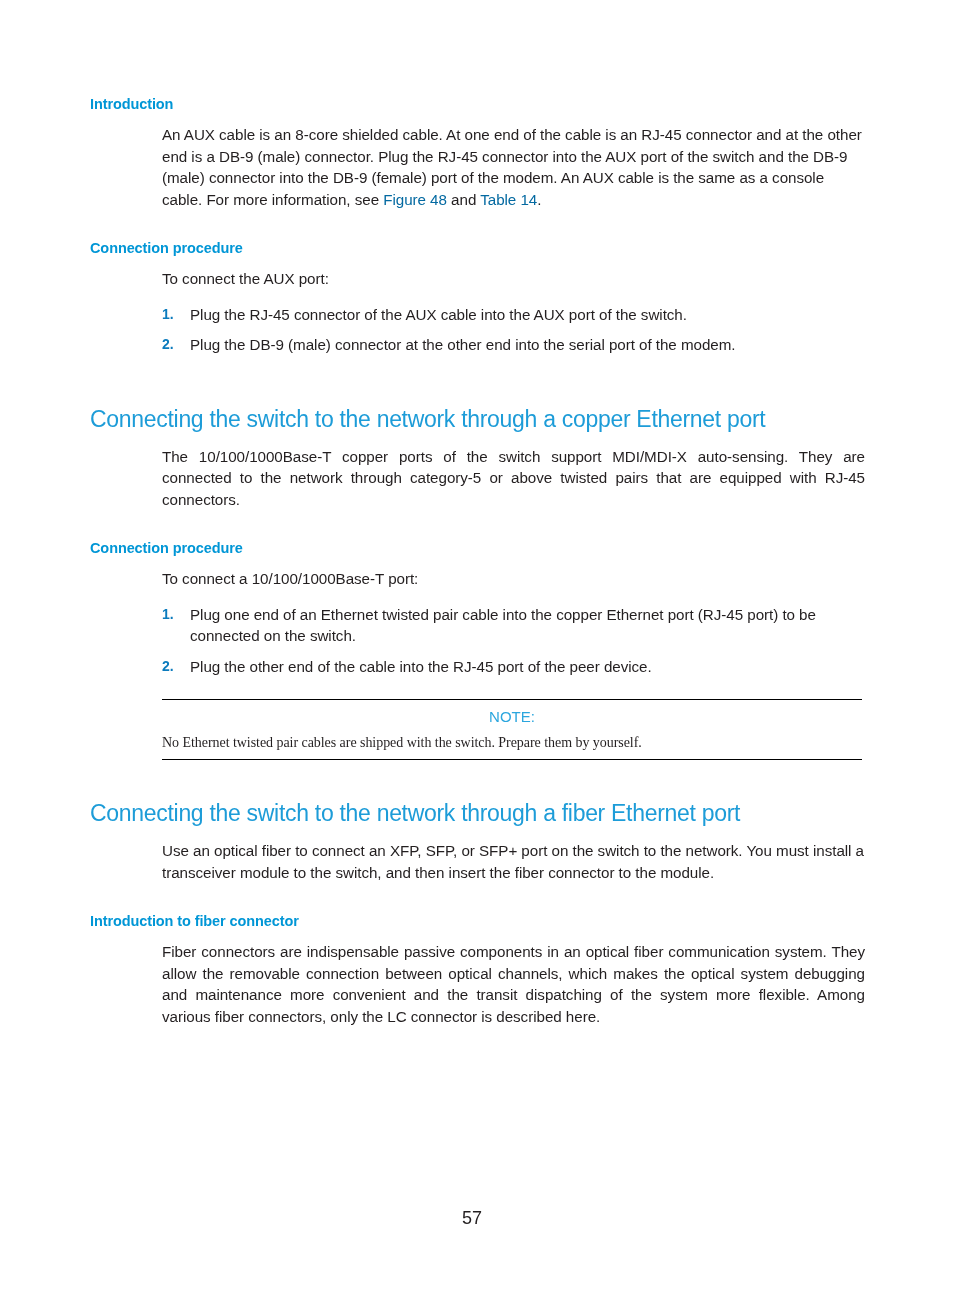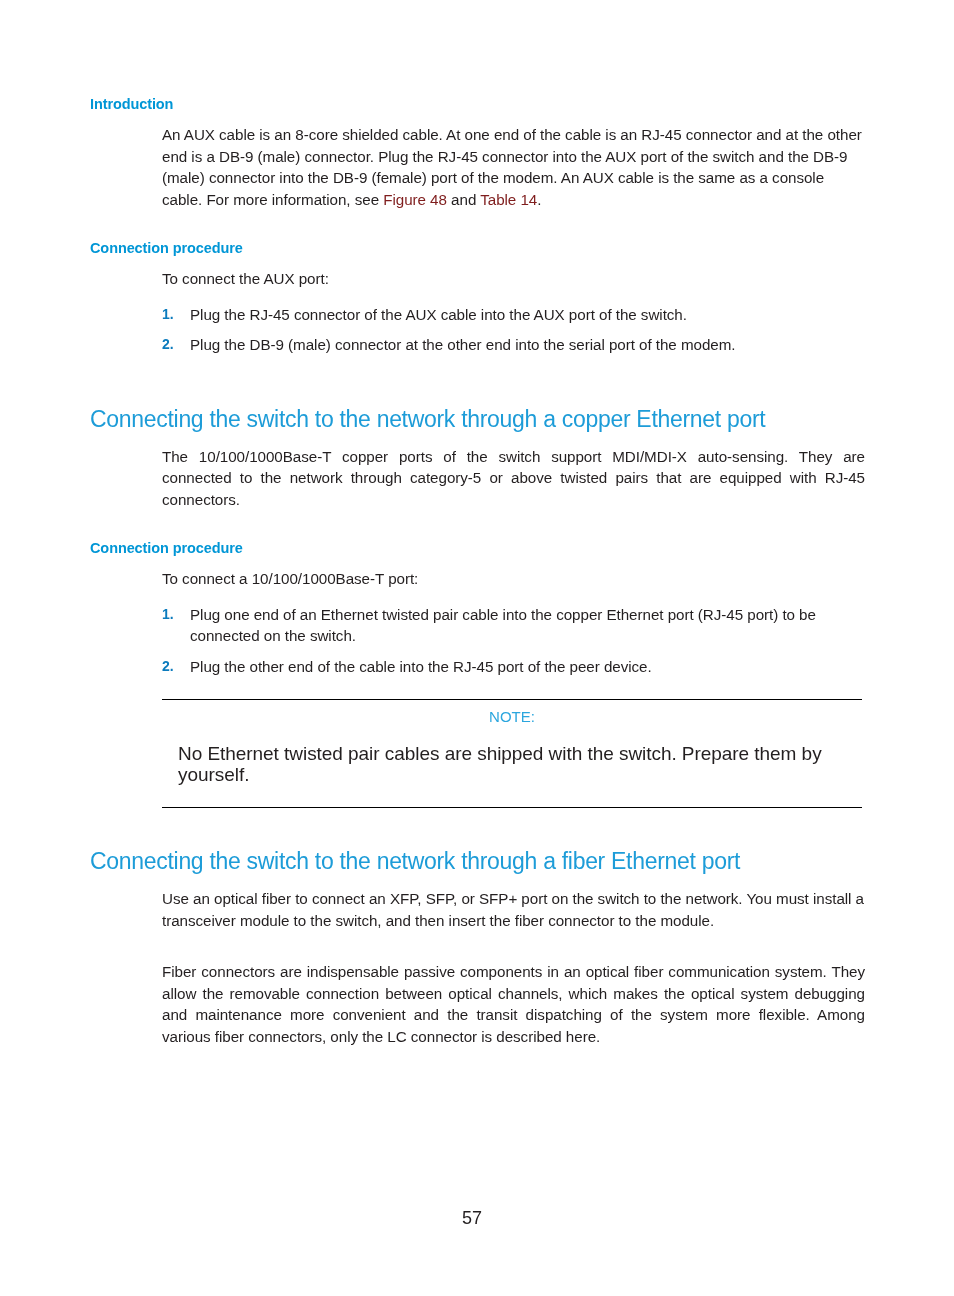--- a/index.html
+++ b/index.html
@@ -56,21 +56,21 @@
     padding-left: 72px;           
     font-size: 15.2px;
     line-height: 21.5px;
     color: #231f20;
     letter-spacing: -0.05px;
   }
   .para.justify { text-align: justify; }
   .para.last { margin-bottom: 4px; }
 
   .link {
-    color: #7f1d1d;
+    color: #0369a1;
   }
 
   
   .olist {
     margin: 0;
     padding: 0 0 0 72px;          
     list-style: none;
   }
   .olist li {
     position: relative;
@@ -101,24 +101,25 @@
   }
   .note-label {
     color: #2ba6de;
     font-size: 15px;
     line-height: 20px;
     margin: 0 0 5px 0;
     text-align: center;
   }
   .note-text {
     color: #231f20;
-    font-size: 19px;
+    font-size: 14px;
     line-height: 21px;
-    margin: 16px;
+    margin: 0;
     letter-spacing: -0.05px;
+    font-family: Liberation Serif, serif;
   }
 
   
   .gap-sm  { height: 16px; }
   .gap-lg  { height: 34px; }
   .gap-xl  { height: 44px; }
 
   
   .page-number {
     position: absolute;
@@ -187,20 +188,21 @@
     </div>
 
     <div class="gap-lg"></div>
 
     <h1 class="h1">Connecting the switch to the network through a fiber Ethernet port</h1>
 
     <p class="para">Use an optical fiber to connect an XFP, SFP, or SFP+ port on the switch to the network. You must install a transceiver module to the switch, and then insert the fiber connector to the module.</p>
 
     <div class="gap-sm"></div>
 
+    <h3 class="h3">Introduction to fiber connector</h3>
 
     <p class="para justify last">Fiber connectors are indispensable passive components in an optical fiber communication system. They allow the removable connection between optical channels, which makes the optical system debugging and maintenance more convenient and the transit dispatching of the system more flexible. Among various fiber connectors, only the LC connector is described here.</p>
 
   </div>
 
   <div class="page-number">57</div>
 
 </div>
 
 </body></html>

